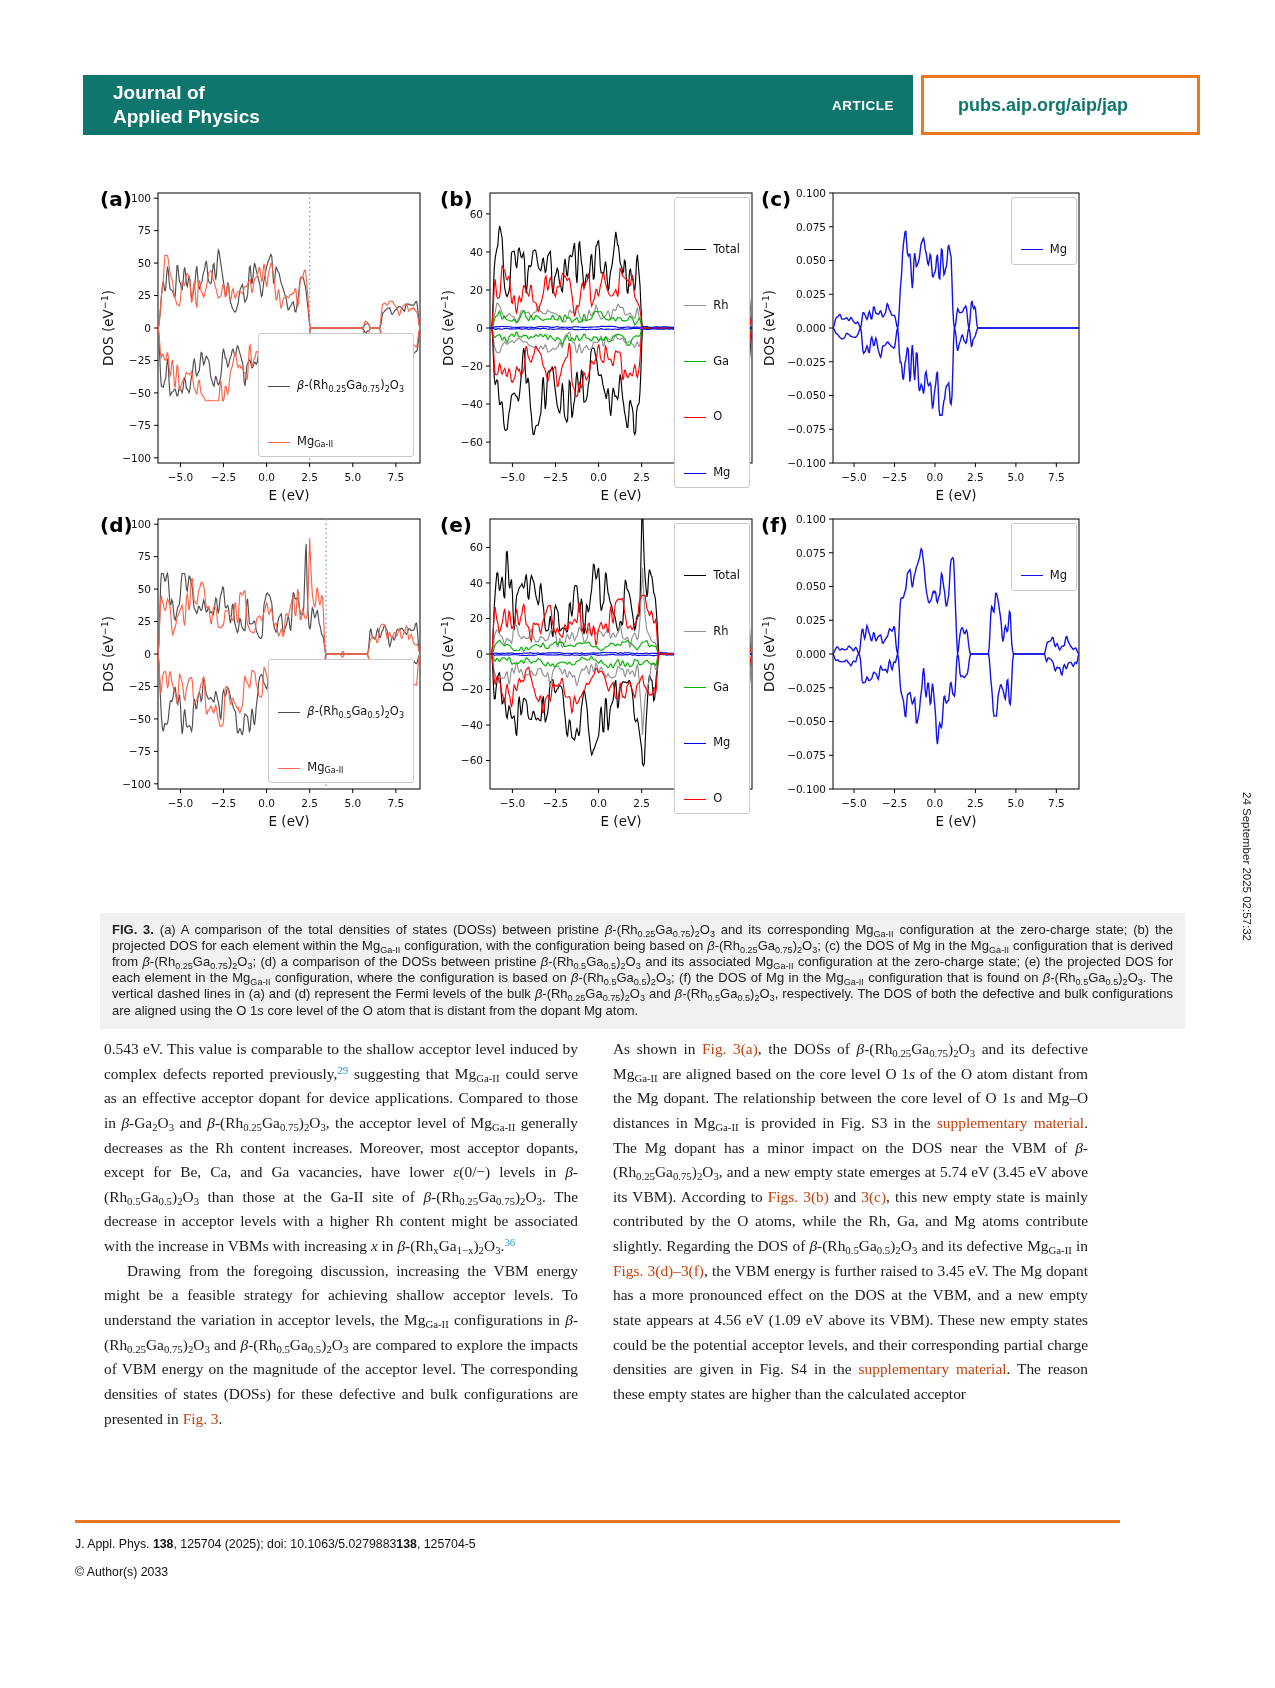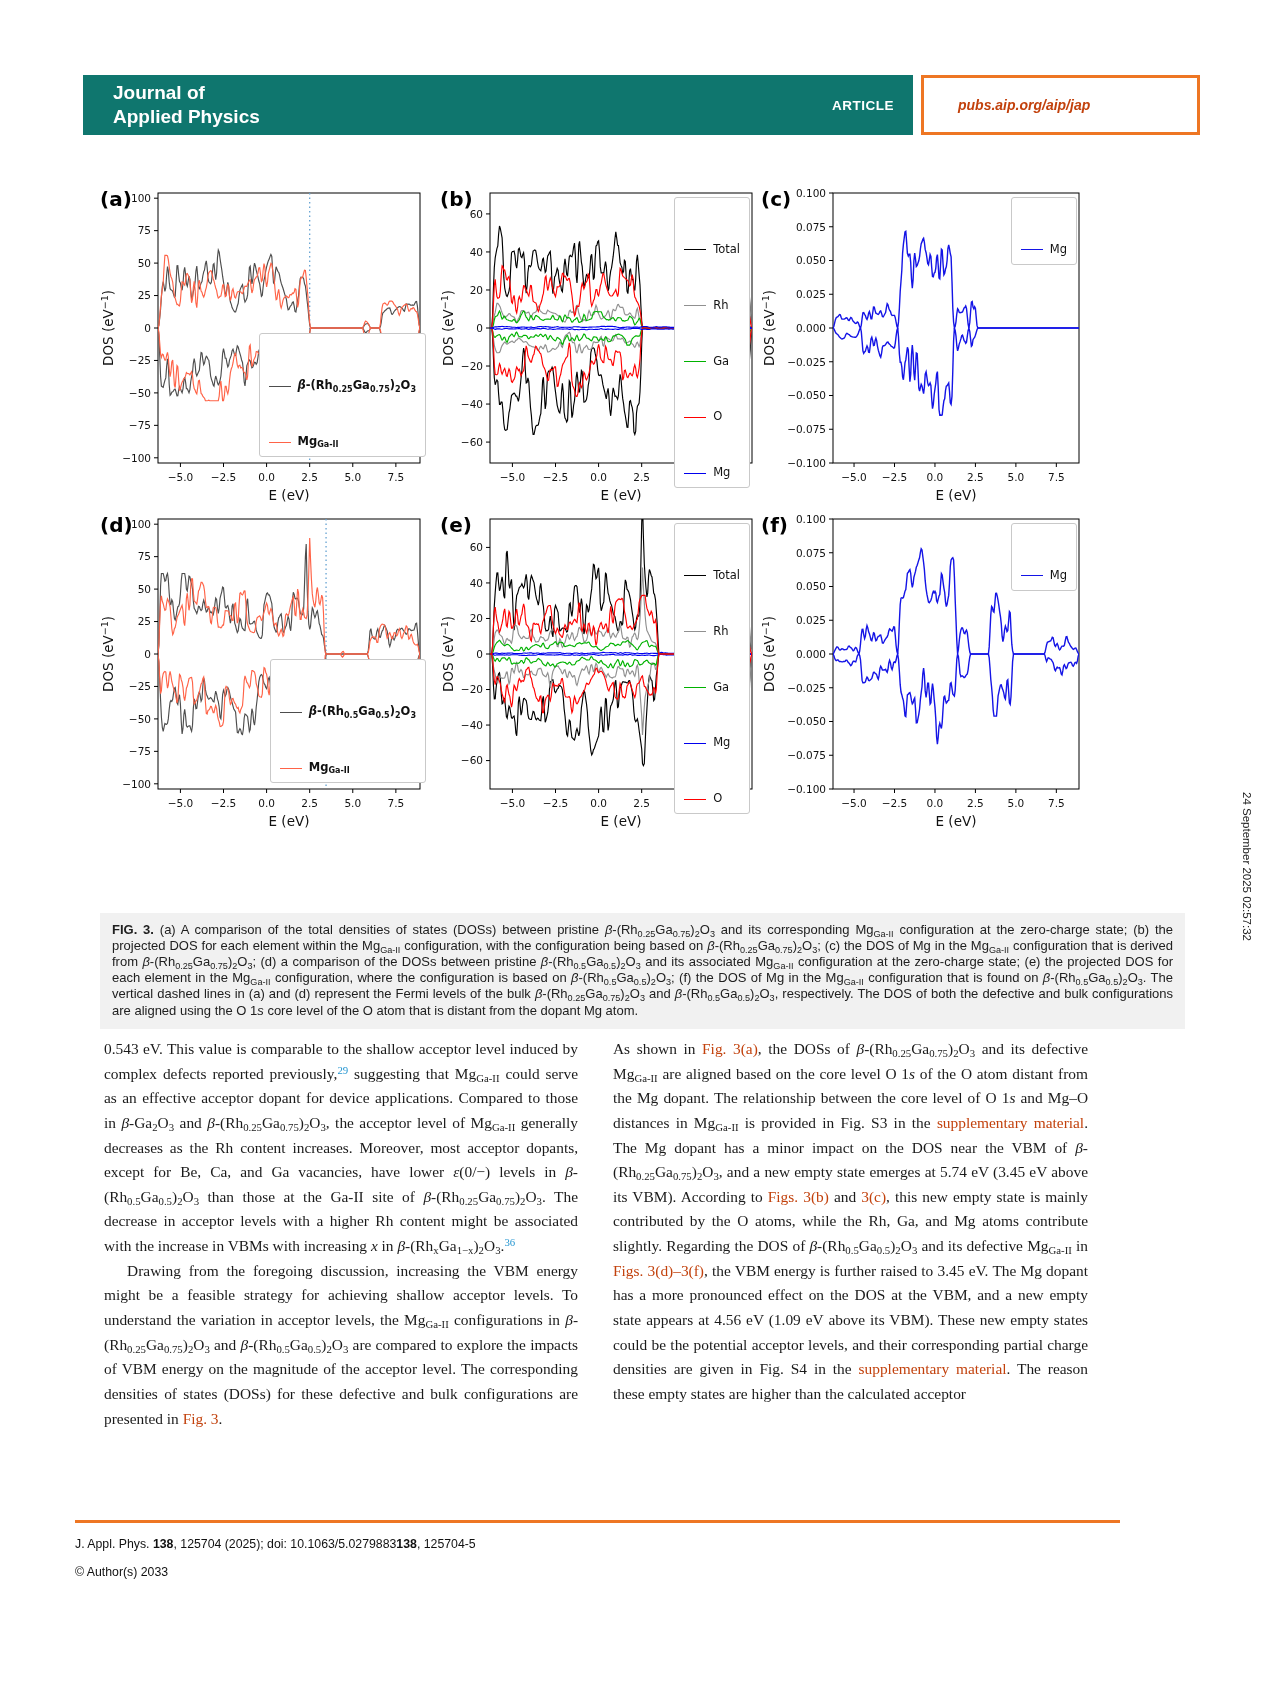--- a/index.html
+++ b/index.html
@@ -13,40 +13,40 @@
 
   
   .header{position:absolute;left:75px;top:75px;width:1125px;height:60px;display:flex;}
   .header-bar{background:#0f766e;flex:0 0 830px;display:flex;align-items:center;position:relative;margin-left:8px;}
   .journal-title{color:#fff;font-family:"Liberation Sans",sans-serif;font-weight:bold;
                  font-size:19px;line-height:1.25;margin-left:30px;}
   .article-label{position:absolute;right:19px;color:#fff;font-family:"Liberation Sans",sans-serif;
                  font-weight:bold;font-size:13.5px;letter-spacing:0.5px;}
   .header-linkbox{flex:1;background:#fff;border:3px solid #EE7623;margin-left:8px;
                   display:flex;align-items:center;}
-  .site-link{color:#c2410c;font-family:"Liberation Sans",sans-serif;font-weight:bold;
-             font-size:14px;margin-left:34px;font-style:italic;}
+  .site-link{color:#0f766e;font-family:"Liberation Sans",sans-serif;font-weight:bold;
+             font-size:18px;margin-left:34px;}
 
   
   .figure{position:absolute;left:100px;top:185px;width:1085px;}
   .panels-row{display:flex;align-items:flex-start;}
   .panels-row + .panels-row{margin-top:-4px;}
   .panel{position:relative;}
   .panel:nth-child(2){margin-left:14px;}
   .panel:nth-child(3){margin-left:3px;}
   .panel-letter{position:absolute;left:0;top:2px;font-family:"DejaVu Sans",sans-serif;
                 font-weight:bold;font-size:20px;color:#000;}
   svg text{font-family:"DejaVu Sans",sans-serif;fill:#111;}
   .legend{position:absolute;background:#fff;border:1px solid #c9c9c9;border-radius:3px;
           padding:5px 9px;font-family:"DejaVu Sans",sans-serif;font-size:11.5px;color:#111;}
   .legend-row{display:flex;align-items:center;line-height:1.55;margin-top:38px;}
   .legend-line{display:inline-block;width:22px;height:0;border-top:1.6px solid #000;
                margin-right:7px;flex:0 0 auto;}
   .legend.top-right{top:12px;right:8px;}
-  .legend.bottom-right{bottom:58px;right:0;font-weight:bold;}
+  .legend.bottom-right{bottom:58px;right:12px;}
 
   .fig-caption{margin-top:72px;background:#f1f1f1;padding:9px 12px 10px 12px;
                font-family:"Liberation Sans",sans-serif;font-size:13px;line-height:1.24;
                color:#202020;text-align:justify;}
   .cap-label{font-weight:bold;}
 
   
   .body-text{position:absolute;left:104px;top:1037px;width:984px;display:flex;}
   .col{width:474px;font-size:15.4px;line-height:1.6;text-align:justify;}
   .col.right{width:475px;margin-left:35px;}

